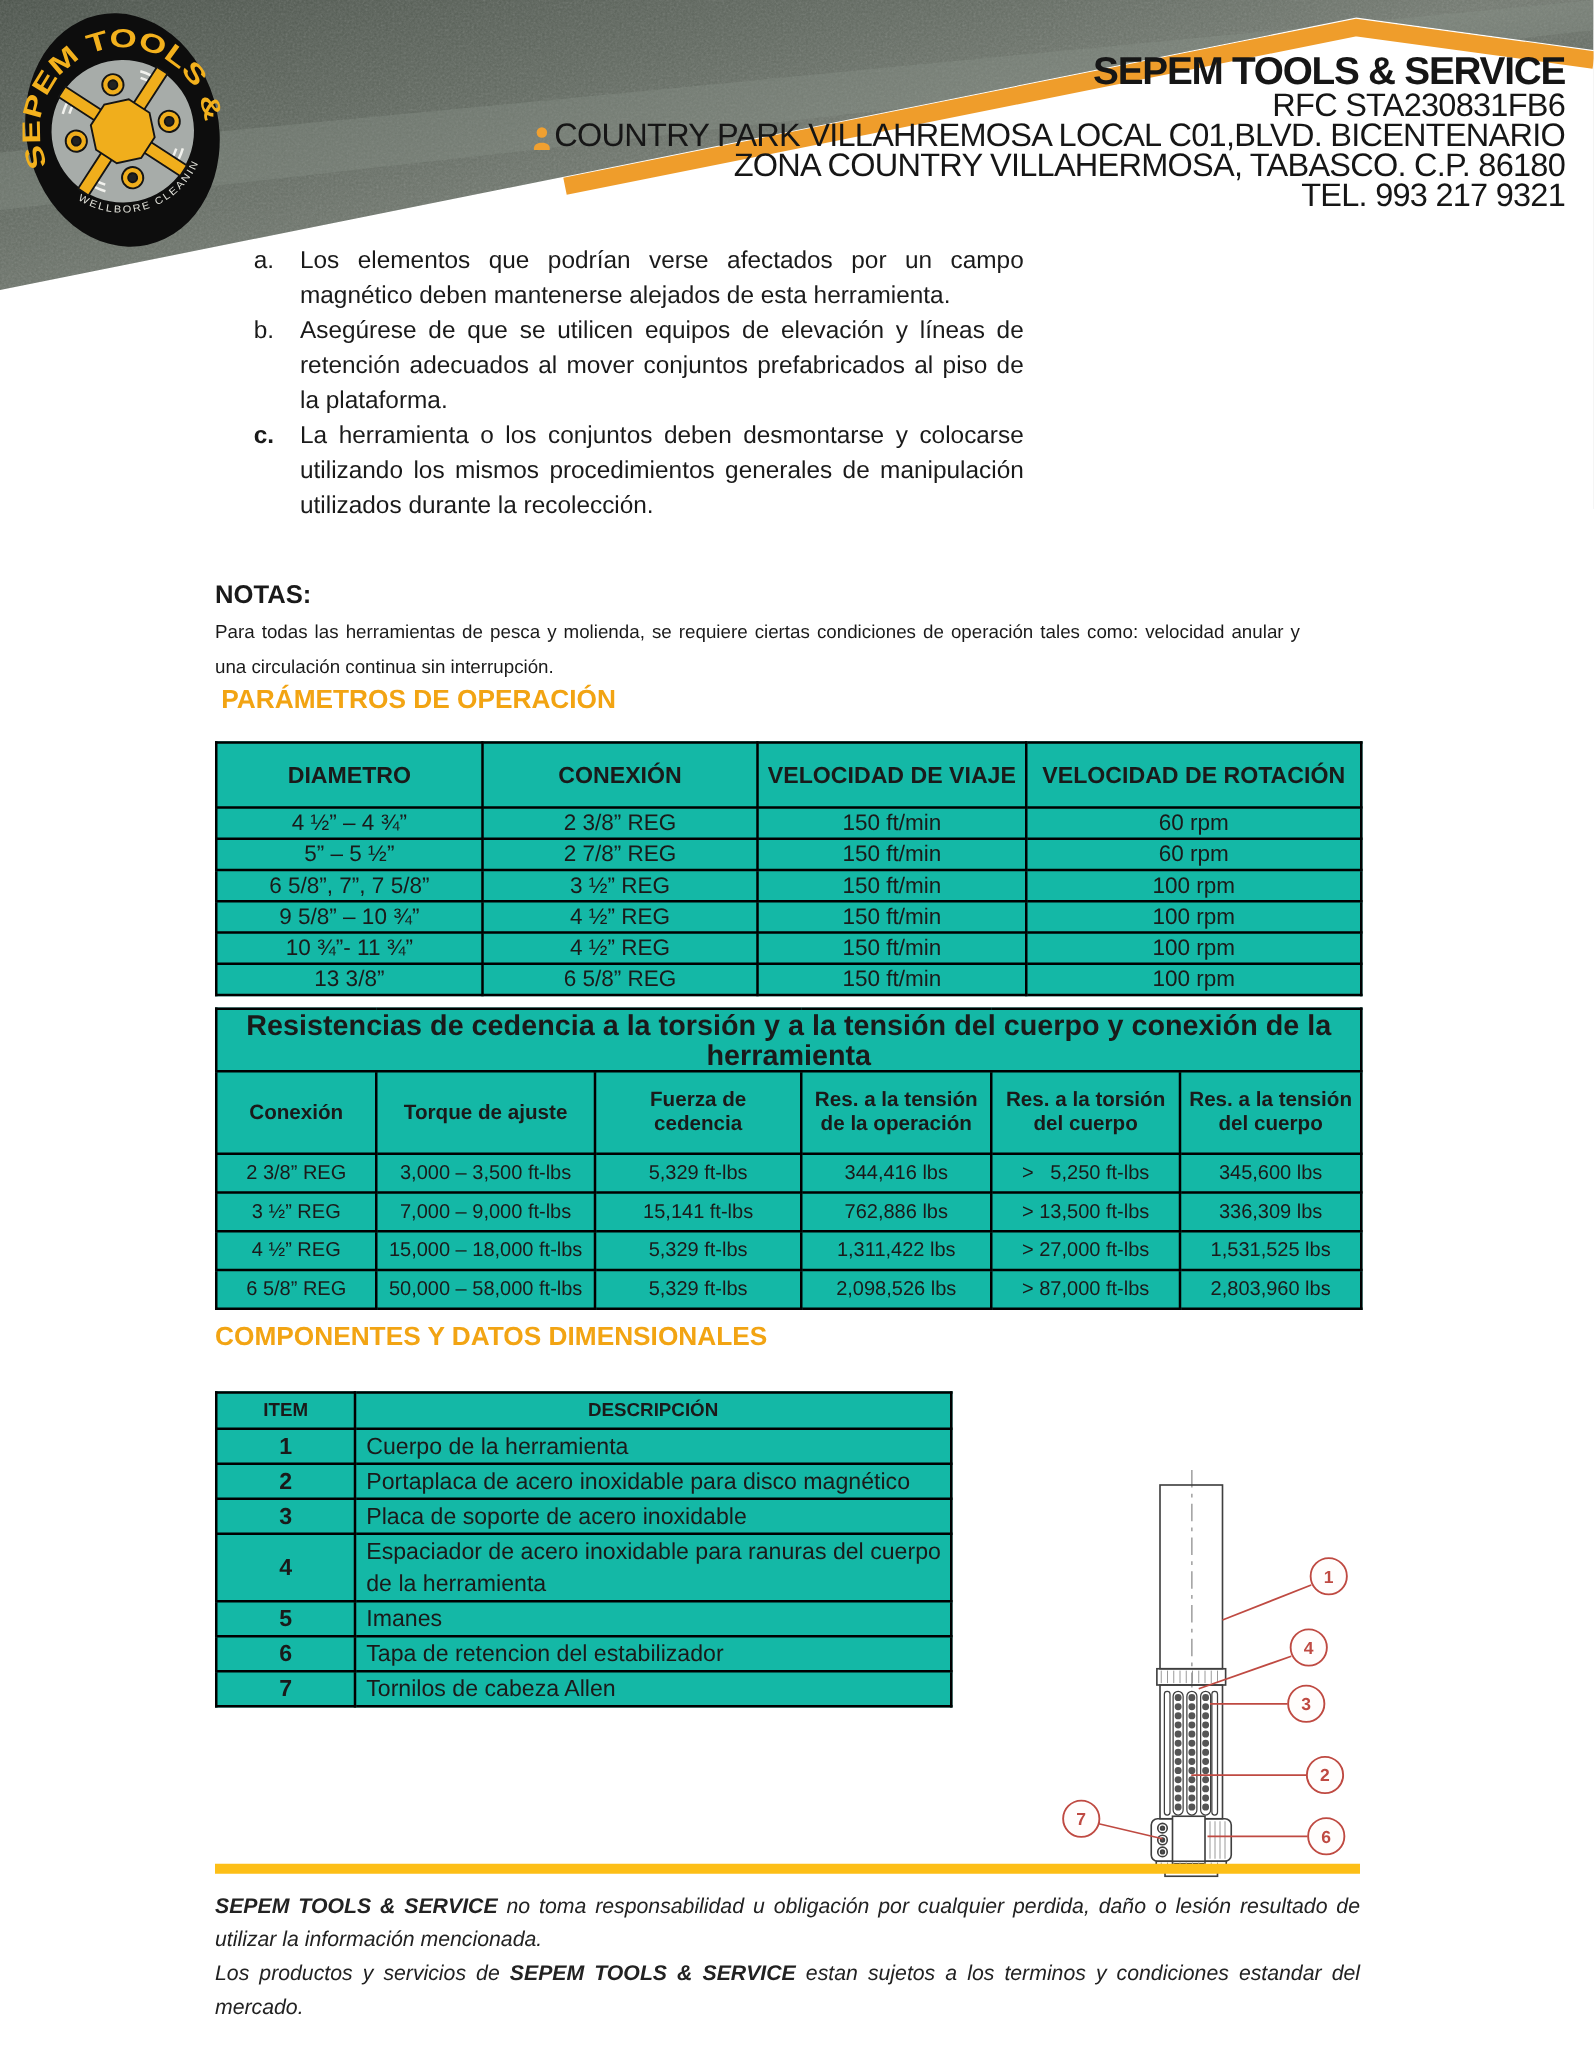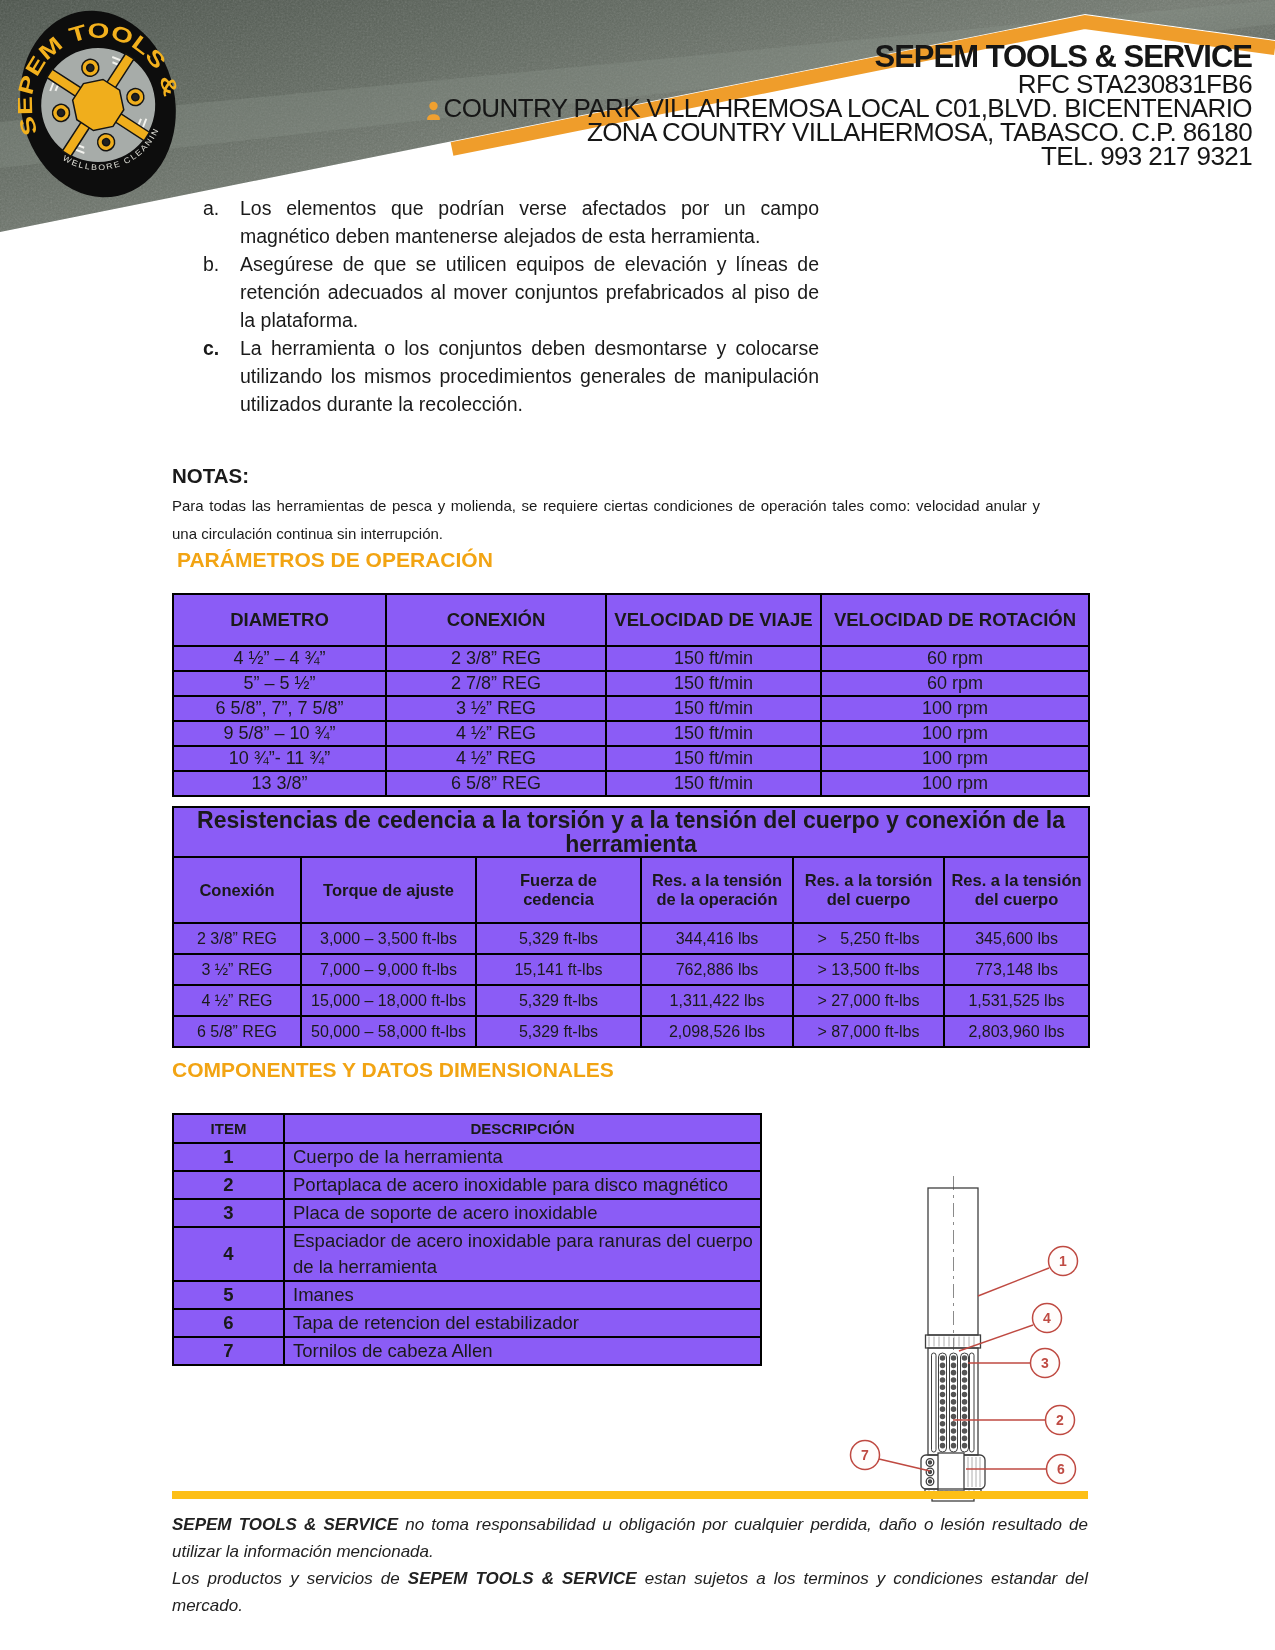--- a/index.html
+++ b/index.html
@@ -16,21 +16,21 @@
   .hlist{position:absolute;left:203px;top:194px;width:616px;}
   .list-item{display:flex;font-size:19.5px;line-height:28px;}
   .list-item .marker{width:37px;flex:0 0 37px;}
   .list-item:nth-child(3) .marker{font-weight:bold;}
   .list-item .ltext{flex:1;text-align:justify;}
   
   .notes-h{position:absolute;left:172px;top:464px;font-size:20.5px;font-weight:bold;}
   .notes-p{position:absolute;left:172px;top:492px;width:868px;font-size:15px;line-height:27.5px;text-align:justify;}
   .sec-title{position:absolute;font-size:21px;font-weight:bold;color:#F2A413;}
   
-  table{border-collapse:collapse;table-layout:fixed;background:#8b5cf6;}
+  table{border-collapse:collapse;table-layout:fixed;background:#14b8a6;}
   th,td{border:2px solid #000;overflow:hidden;}
   .t-op{position:absolute;left:172px;top:593px;width:916px;}
   .t-op th{font-size:18.5px;font-weight:bold;text-align:center;height:50px;line-height:22px;padding:0 4px;}
   .t-op td{font-size:18px;text-align:center;height:23px;padding:0 2px;}
   .t-res{position:absolute;left:172px;top:806px;width:916px;}
   .t-res .ttl{font-size:23px;font-weight:bold;text-align:center;height:48px;line-height:24px;padding:0 10px;}
   .t-res th{font-size:16.5px;font-weight:bold;text-align:center;height:64px;line-height:19px;padding:0 6px;}
   .t-res td{font-size:16px;text-align:center;height:29px;padding:0 2px;}
   .t-comp{position:absolute;left:172px;top:1113px;width:588px;}
   .t-comp th{font-size:15px;font-weight:bold;text-align:center;height:27px;padding:0 4px;margin-top:28px;}
@@ -229,21 +229,21 @@
           <td>344,416 lbs</td>
           <td>&gt;&nbsp;&nbsp;&nbsp;5,250 ft-lbs</td>
           <td>345,600 lbs</td>
         </tr>
         <tr>
           <td>3 ½” REG</td>
           <td>7,000 – 9,000 ft-lbs</td>
           <td>15,141 ft-lbs</td>
           <td>762,886 lbs</td>
           <td>&gt; 13,500 ft-lbs</td>
-          <td>773,148 lbs</td>
+          <td>336,309 lbs</td>
         </tr>
         <tr>
           <td>4 ½” REG</td>
           <td>15,000 – 18,000 ft-lbs</td>
           <td>5,329 ft-lbs</td>
           <td>1,311,422 lbs</td>
           <td>&gt; 27,000 ft-lbs</td>
           <td>1,531,525 lbs</td>
         </tr>
         <tr>

